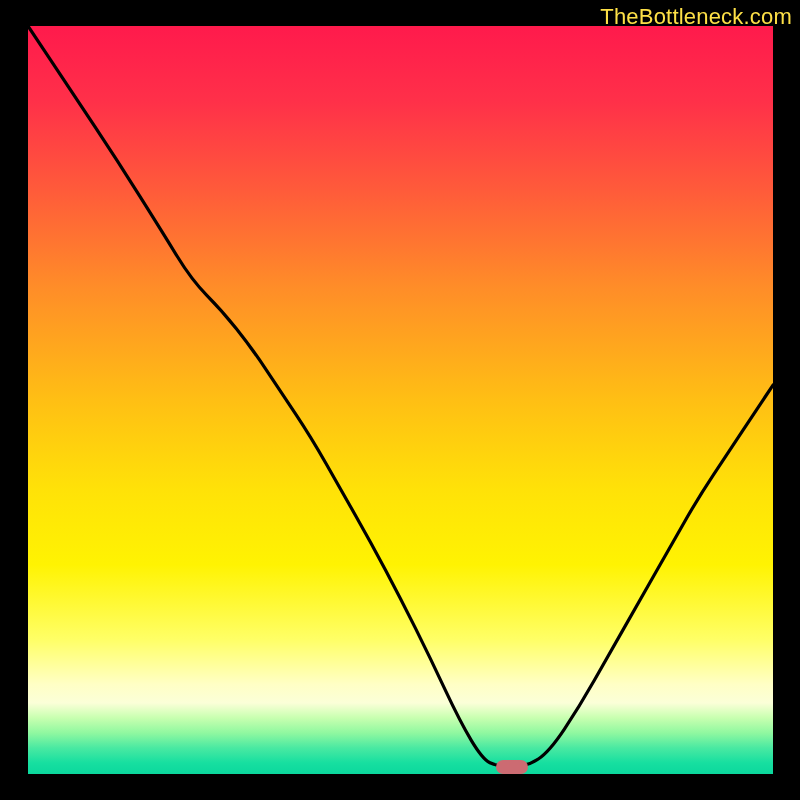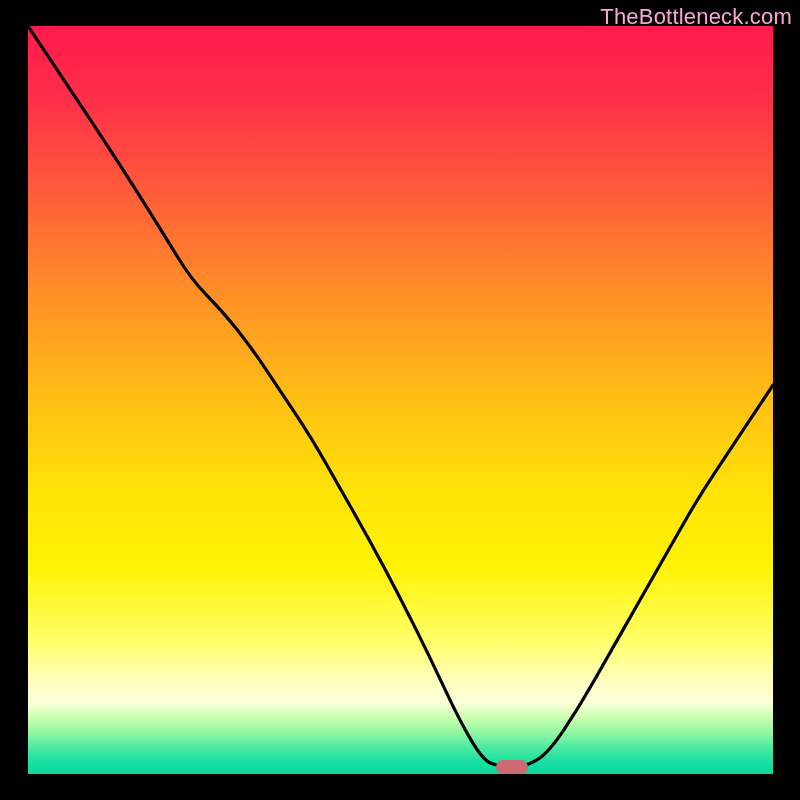--- a/index.html
+++ b/index.html
@@ -44,21 +44,21 @@
     width: 32px;
     height: 14px;
     background: #cc6b72;
     border-radius: 8px;
     transform: translate(-50%, -50%);
   }
   .watermark {
     position: absolute;
     top: 4px;
     right: 8px;
-    color: #f9a8d4;
+    color: #fde047;
     font-size: 22px;
     letter-spacing: 0.2px;
     font-weight: 500;
   }
 </style>
 </head>
 <body>
 
 <div class="frame">
 

